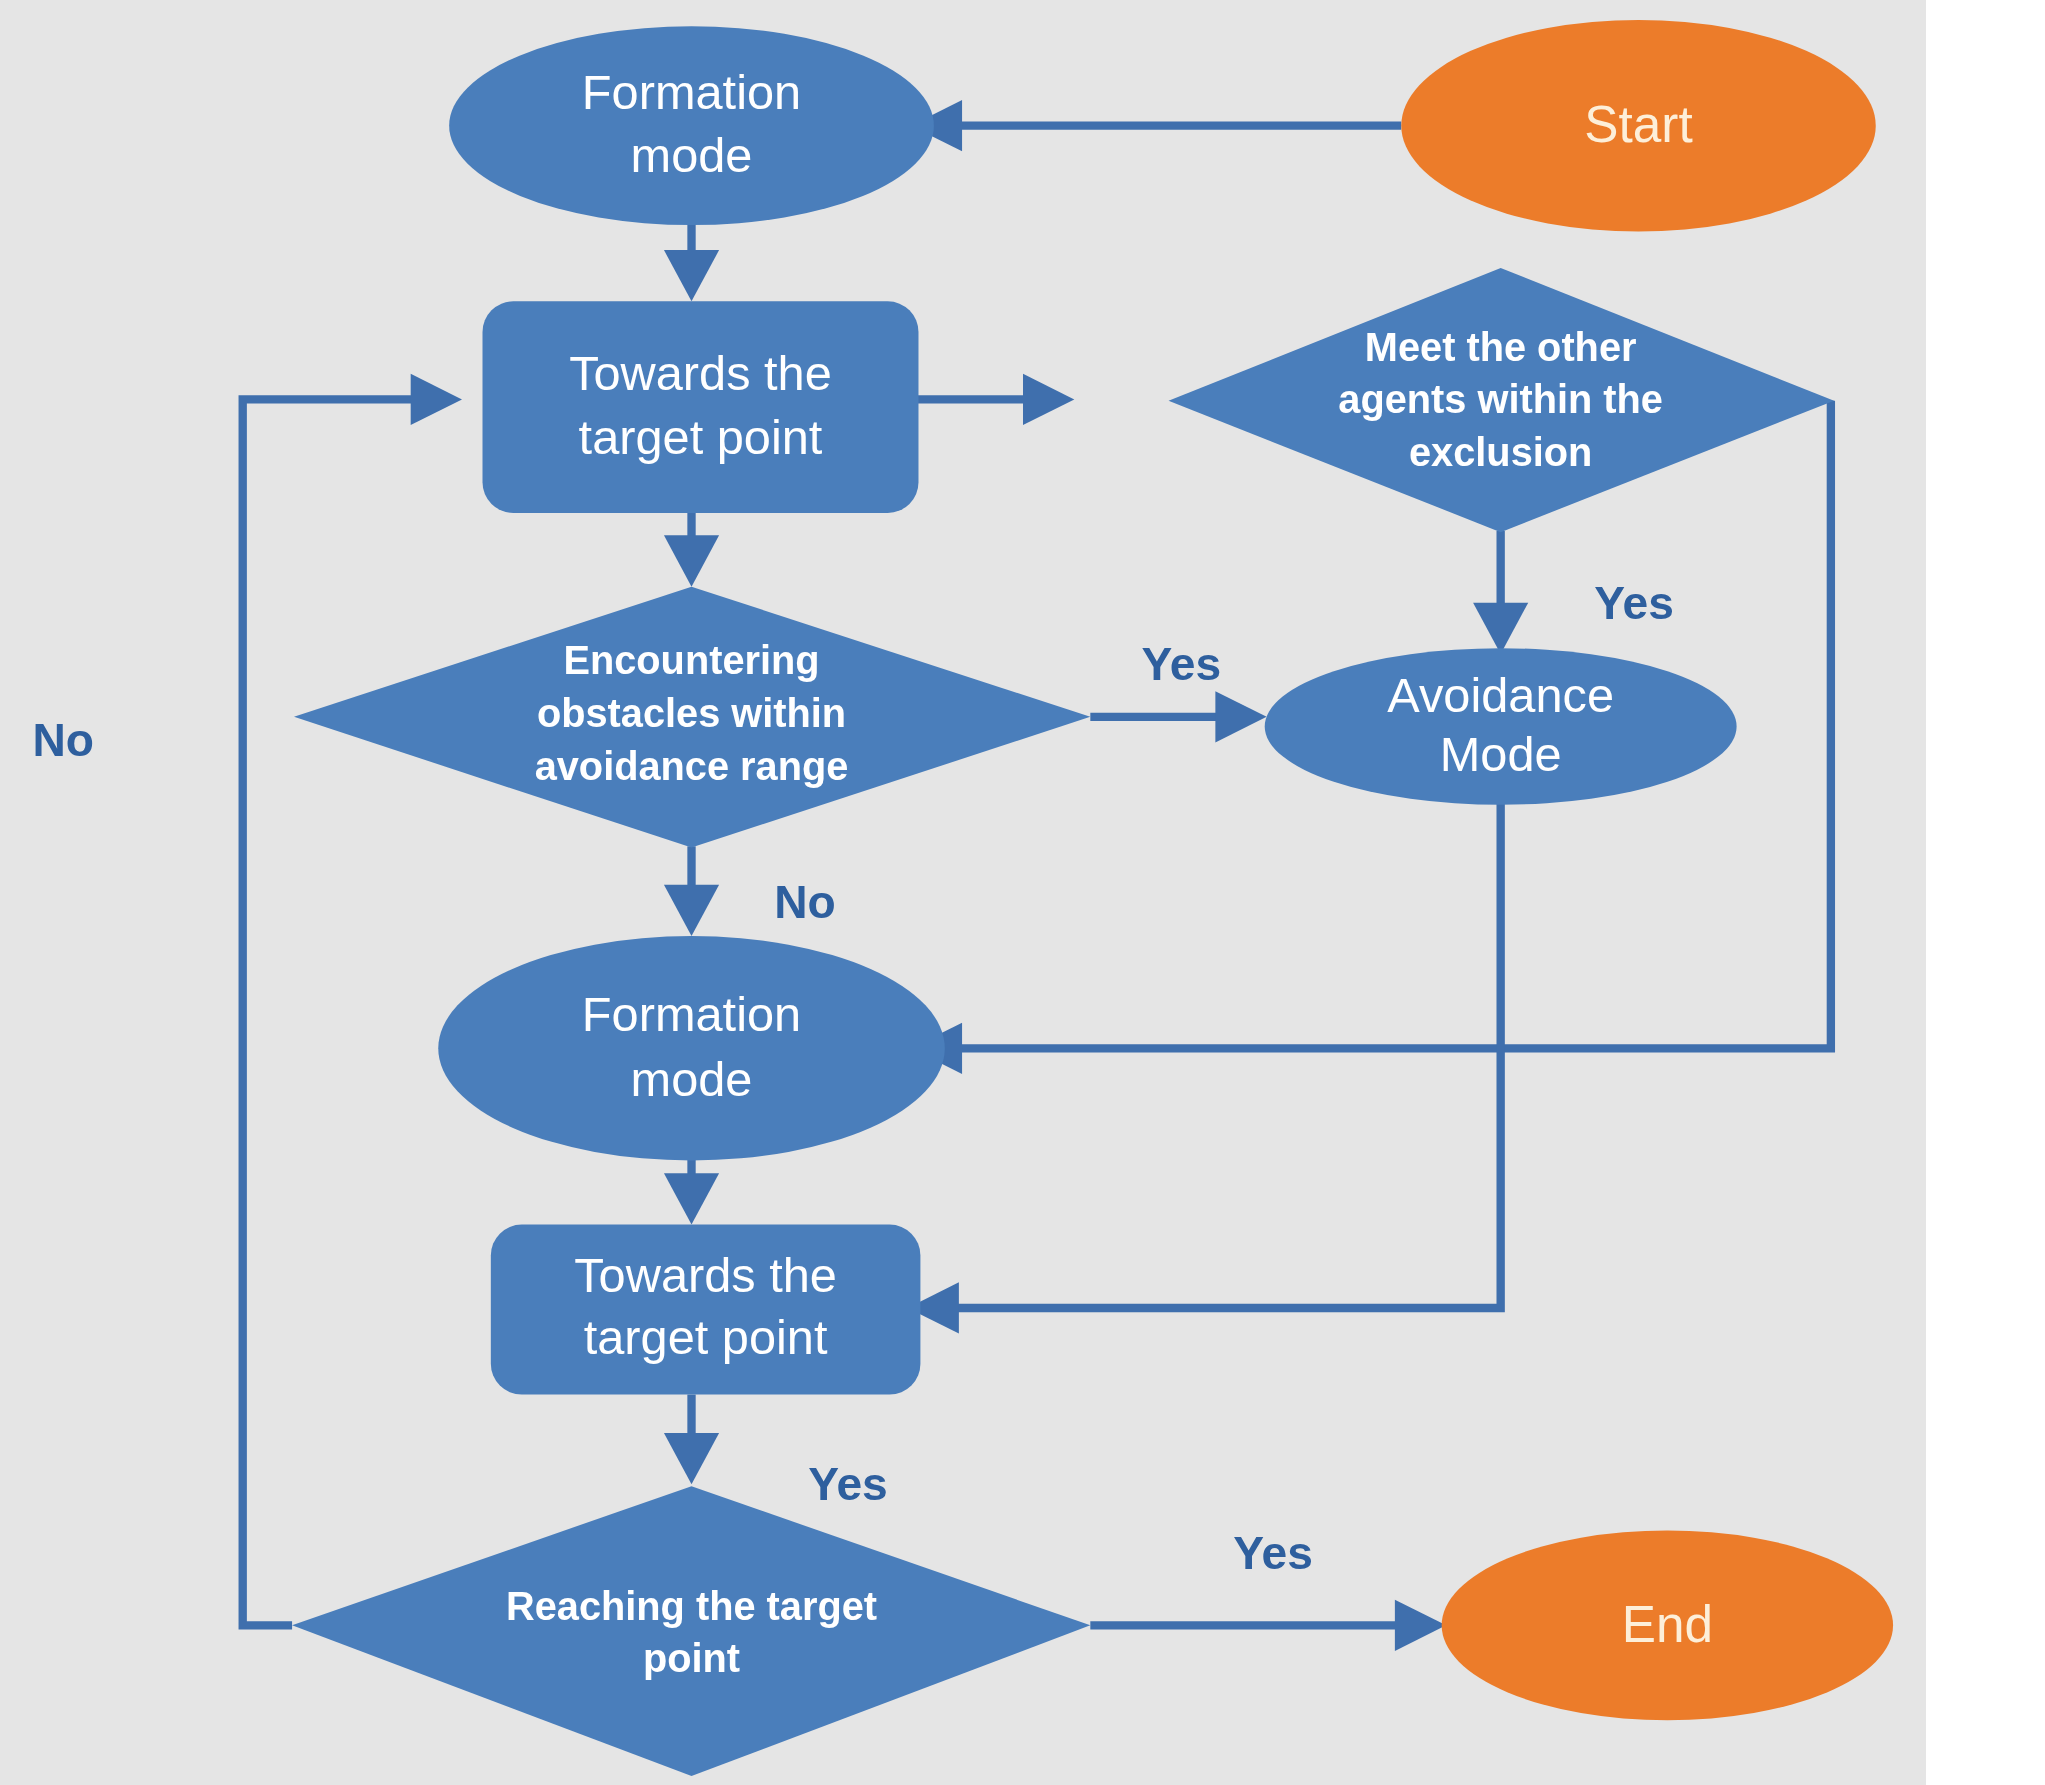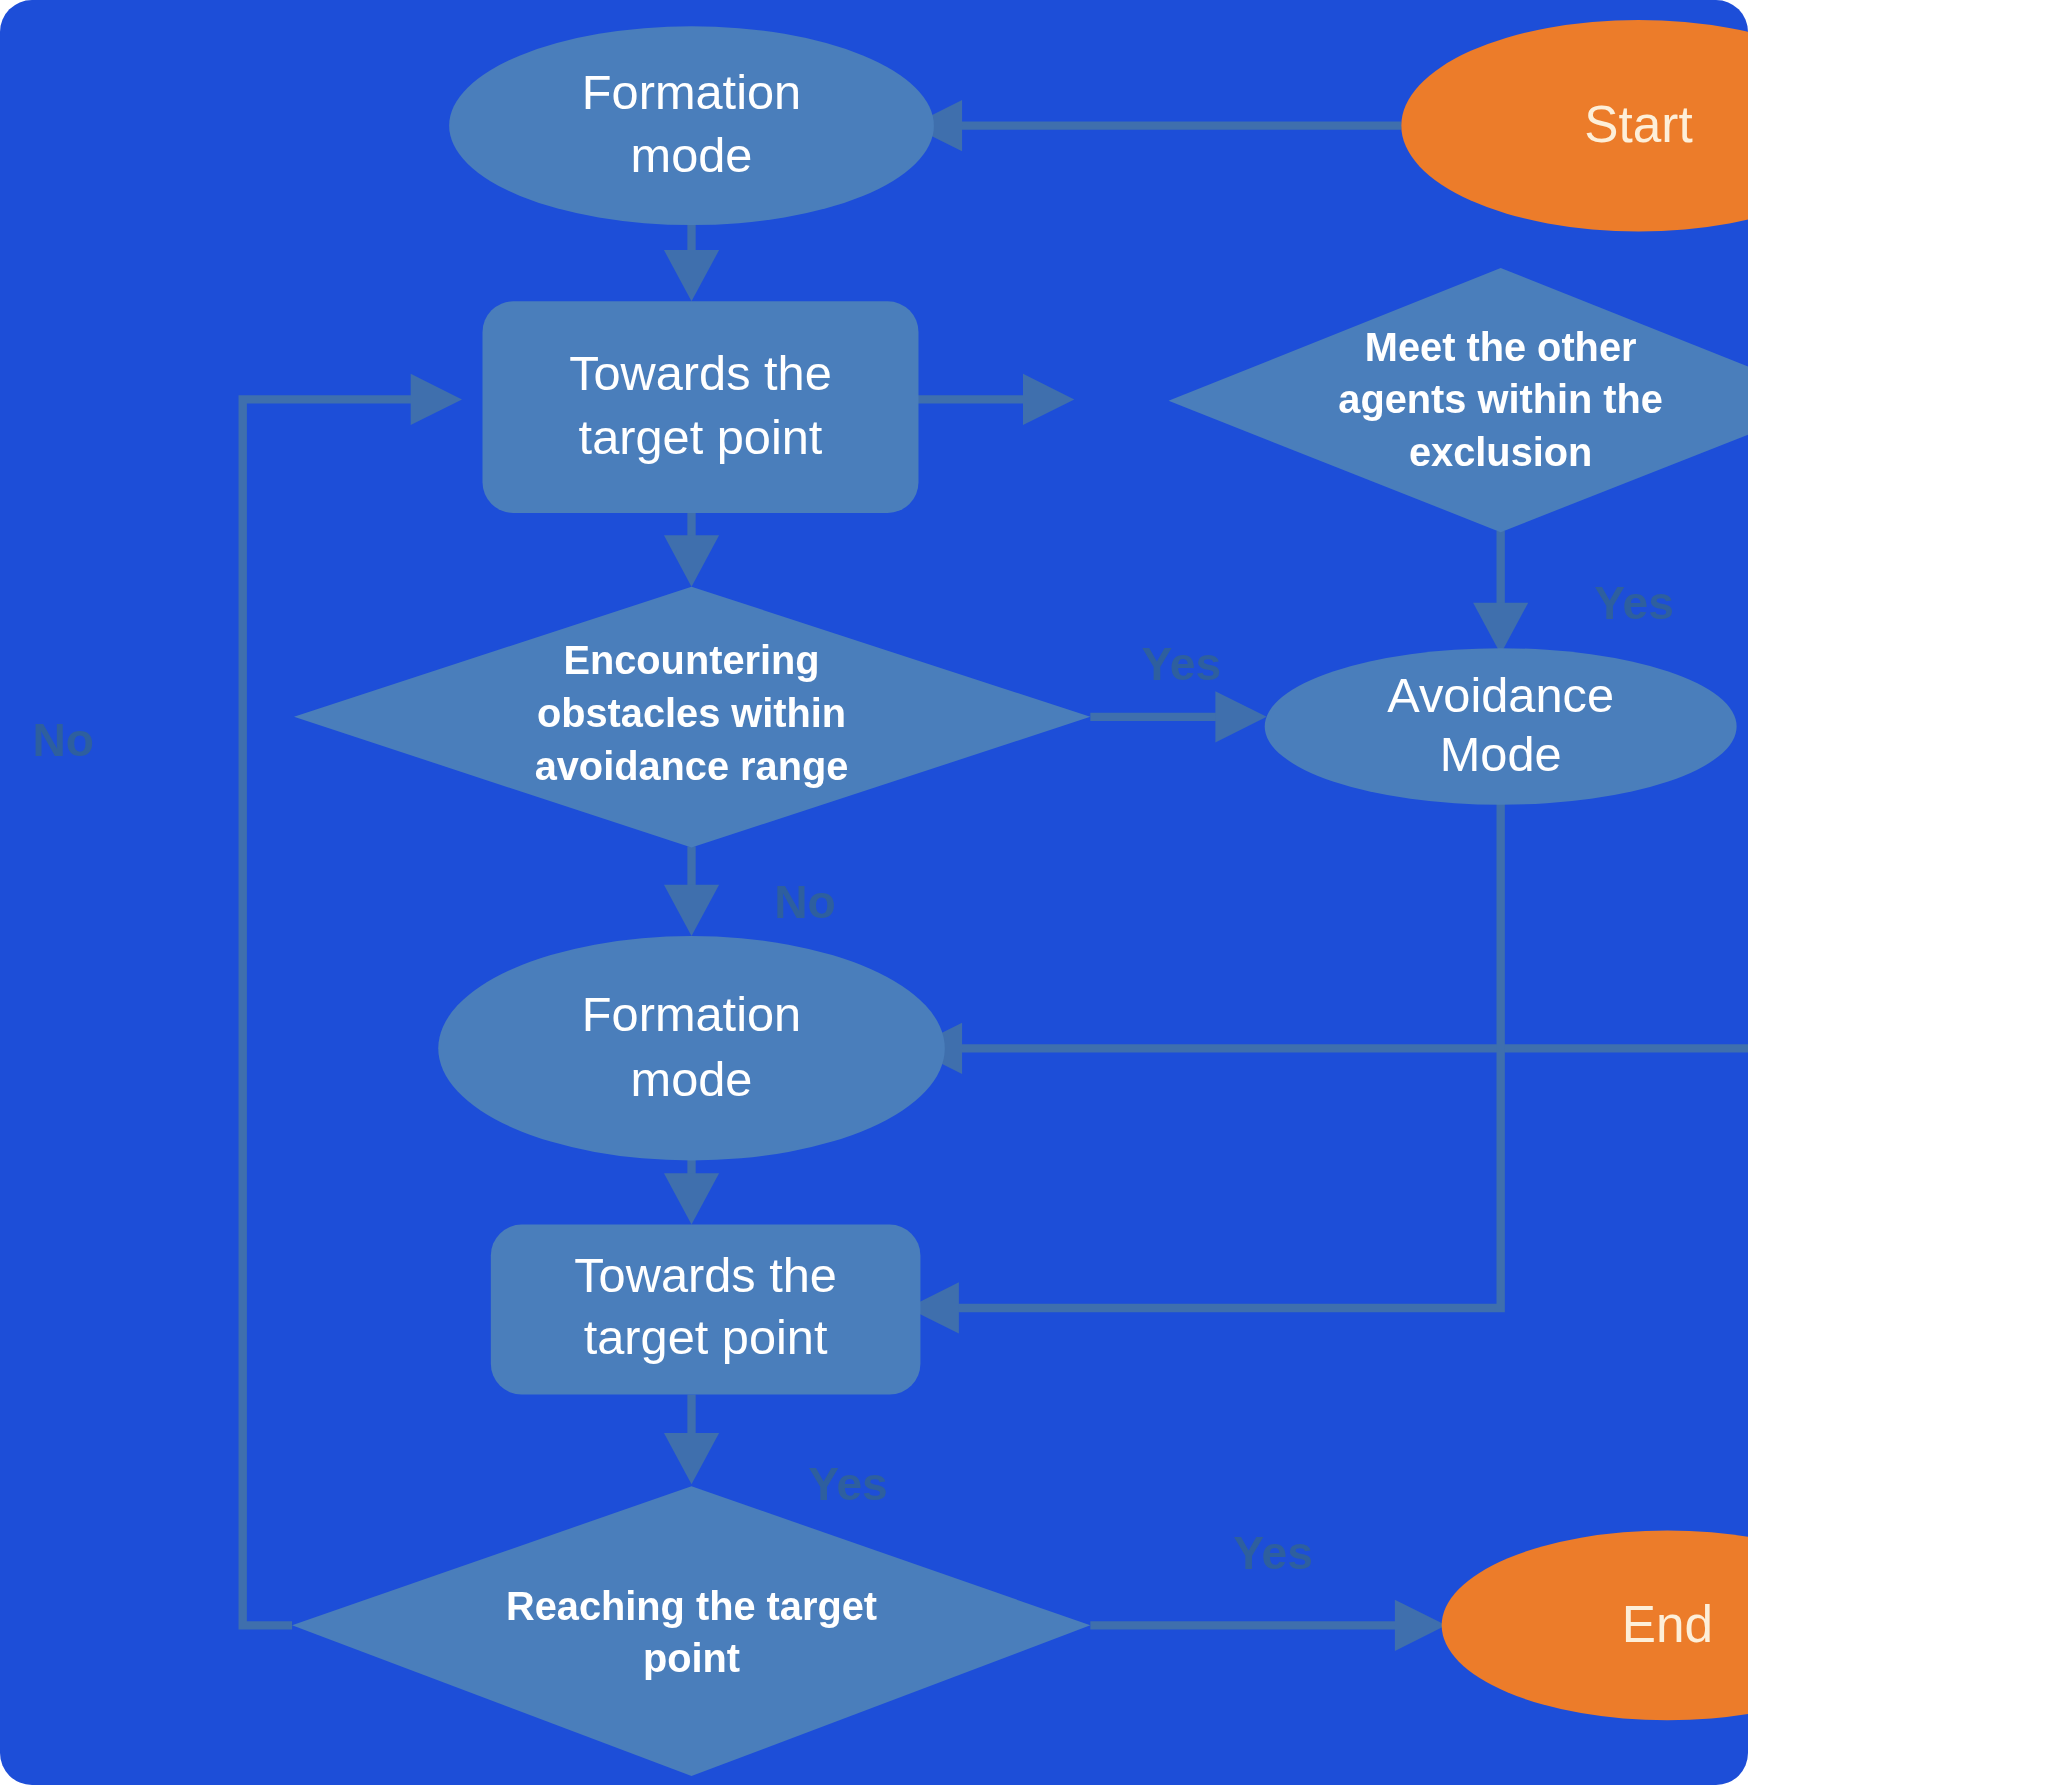--- a/index.html
+++ b/index.html
@@ -5,25 +5,24 @@
   html, body {
     margin: 0;
     padding: 0;
     background: #ffffff;
   }
   body {
     font-family: "Liberation Sans", sans-serif;
   }
   #canvas {
     position: relative;
-    width: 1748px;
+    width: 1926px;
     height: 1785px;
-    background: #1d4ed8;
+    background: #e5e5e5;
     overflow: hidden;
-    border-radius: 32px;
   }
   #flow-svg {
     position: absolute;
     top: 0;
     left: 0;
     width: 2046px;
     height: 1785px;
   }
   .node-text {
     fill: #ffffff;

